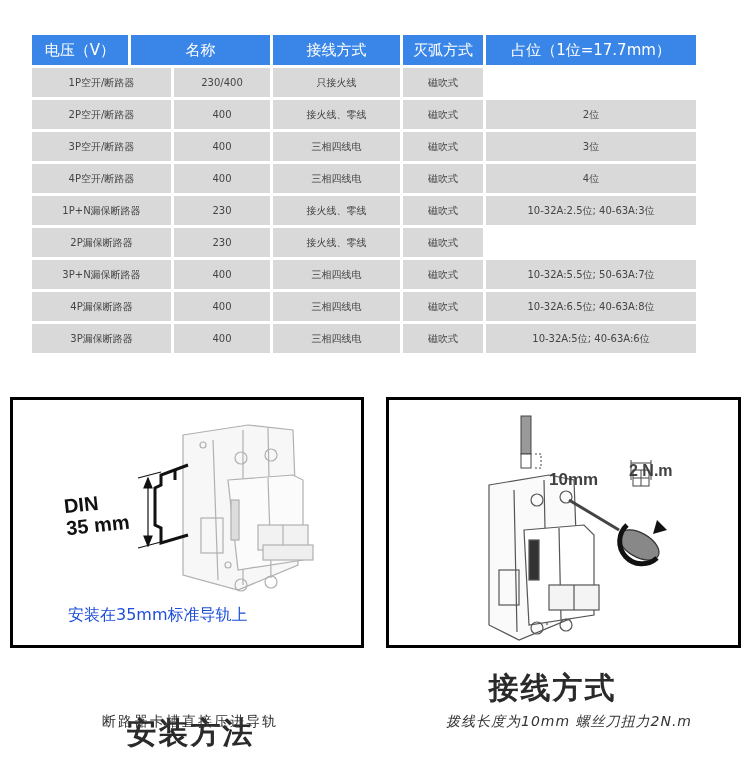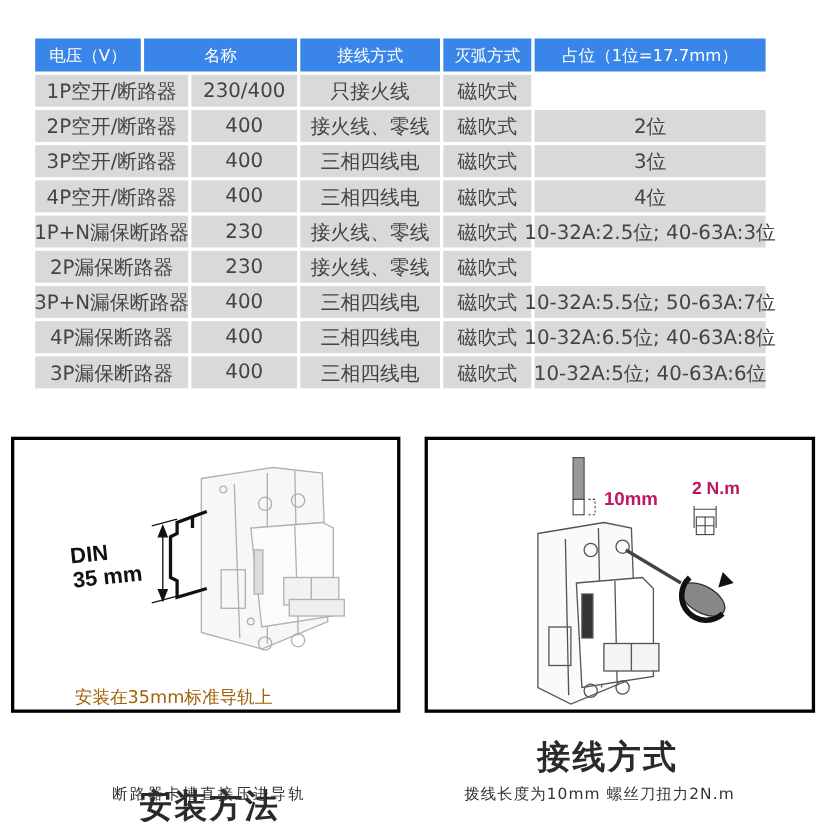--- a/index.html
+++ b/index.html
@@ -1,29 +1,29 @@
 <!DOCTYPE html>
 <html><head>
 <meta charset="utf-8">
 <style>
   html,body{margin:0;padding:0;background:#ffffff;}
   body{width:750px;height:757px;position:relative;overflow:hidden;font-family:"DejaVu Sans","Liberation Sans",sans-serif;color:#333;}
   .spec-table{position:absolute;left:32px;top:35px;width:690px;}
   .row{display:flex;gap:3px;margin-bottom:3px;}
-  .cell{height:29px;display:flex;align-items:center;justify-content:center;font-size:18px;white-space:nowrap;}
+  .cell{height:29px;display:flex;align-items:center;justify-content:center;font-size:10px;white-space:nowrap;}
   .hdr .cell{background:#3a86e8;color:#ffffff;font-size:15px;height:30px;}
   .body .cell{background:#d9d9d9;color:#444;}
   .c1{width:139px;} .c2{width:96px;} .c3{width:127px;} .c4{width:80px;} .c5{width:210px;}
   .panel{position:absolute;top:397px;height:251px;border:3px solid #000;box-sizing:border-box;background:#fff;}
   .panel.left{left:10px;width:354px;}
   .panel.right{left:386px;width:355px;}
   .panel svg{position:absolute;left:0;top:0;}
-  .caption-in{position:absolute;left:55px;top:205px;font-size:16px;color:#a16207;margin-top:19px;}
+  .caption-in{position:absolute;left:55px;top:205px;font-size:16px;color:#1d4ed8;}
   .din-label{position:absolute;left:52px;top:92px;font-size:20px;font-weight:bold;color:#111;line-height:22px;transform:rotate(-6deg);font-family:"Liberation Sans",sans-serif;}
-  .mm-label{position:absolute;font-weight:bold;color:#be185d;font-family:"Liberation Sans",sans-serif;}
+  .mm-label{position:absolute;font-weight:bold;color:#404040;font-family:"Liberation Sans",sans-serif;margin-top:26px;}
   .title{position:absolute;font-size:30px;font-weight:bold;color:#2a2a2a;letter-spacing:2px;text-align:center;}
   .subtitle{position:absolute;font-size:14px;color:#333;letter-spacing:2px;text-align:center;}
 </style>
 </head>
 <body>
 
 <div class="spec-table">
   <div class="row hdr">
     <div class="cell c2">电压（V）</div>
     <div class="cell c1">名称</div>
@@ -180,13 +180,13 @@
     </g>
   </svg>
   <div class="mm-label" style="left:160px;top:44px;font-size:17px;">10mm</div>
   <div class="mm-label" style="left:240px;top:36px;font-size:16px;">2 N.m</div>
 </div>
 
 <div class="title" style="left:93px;top:668px;width:195px;margin-top:45px;">安装方法</div>
 <div class="subtitle" style="left:60px;top:713px;width:260px;">断路器卡槽直接压进导轨</div>
 
 <div class="title" style="left:455px;top:668px;width:195px;">接线方式</div>
-<div class="subtitle" style="left:380px;top:713px;width:330px;letter-spacing:1px;">拨线长度为10mm 螺丝刀扭力2N.m</div>
+<div class="subtitle" style="left:404px;top:713px;width:330px;letter-spacing:1px;font-style:italic;">拨线长度为10mm 螺丝刀扭力2N.m</div>
 
 </body></html>

